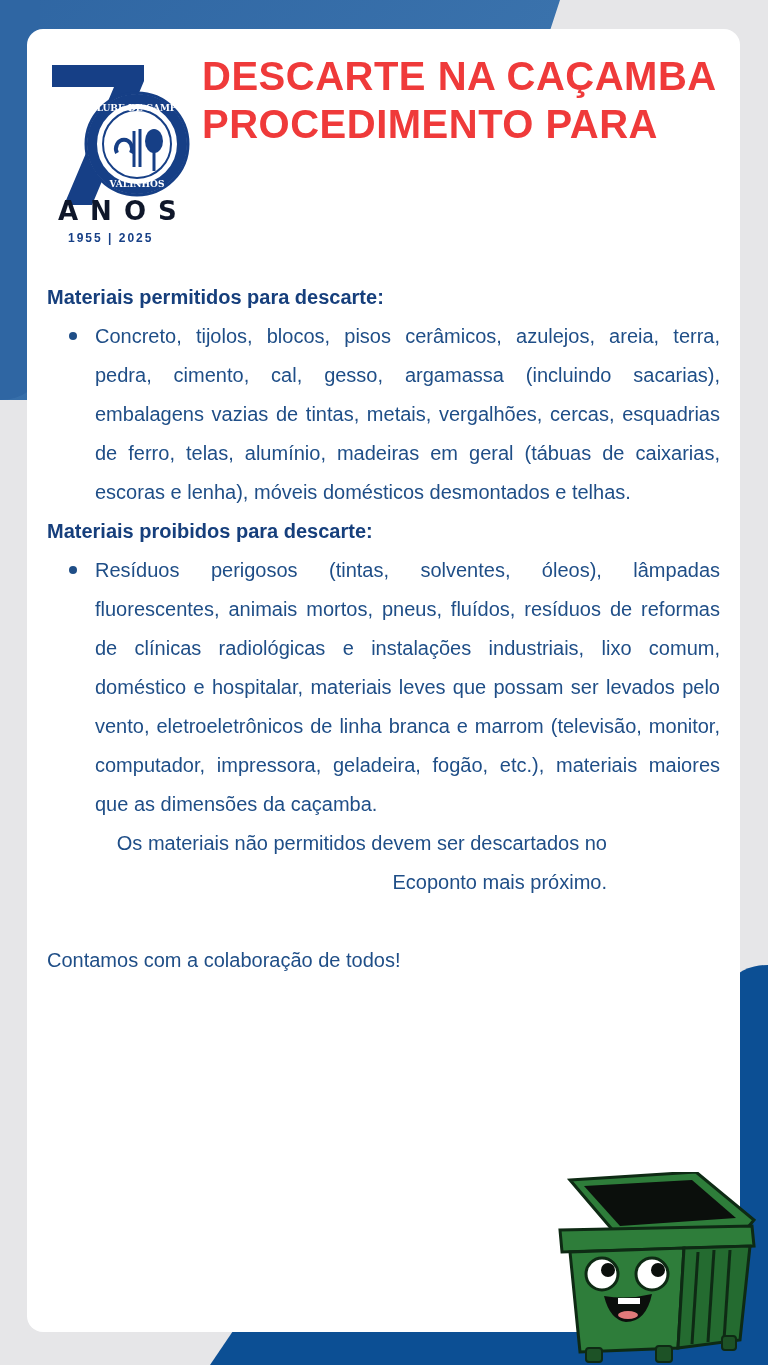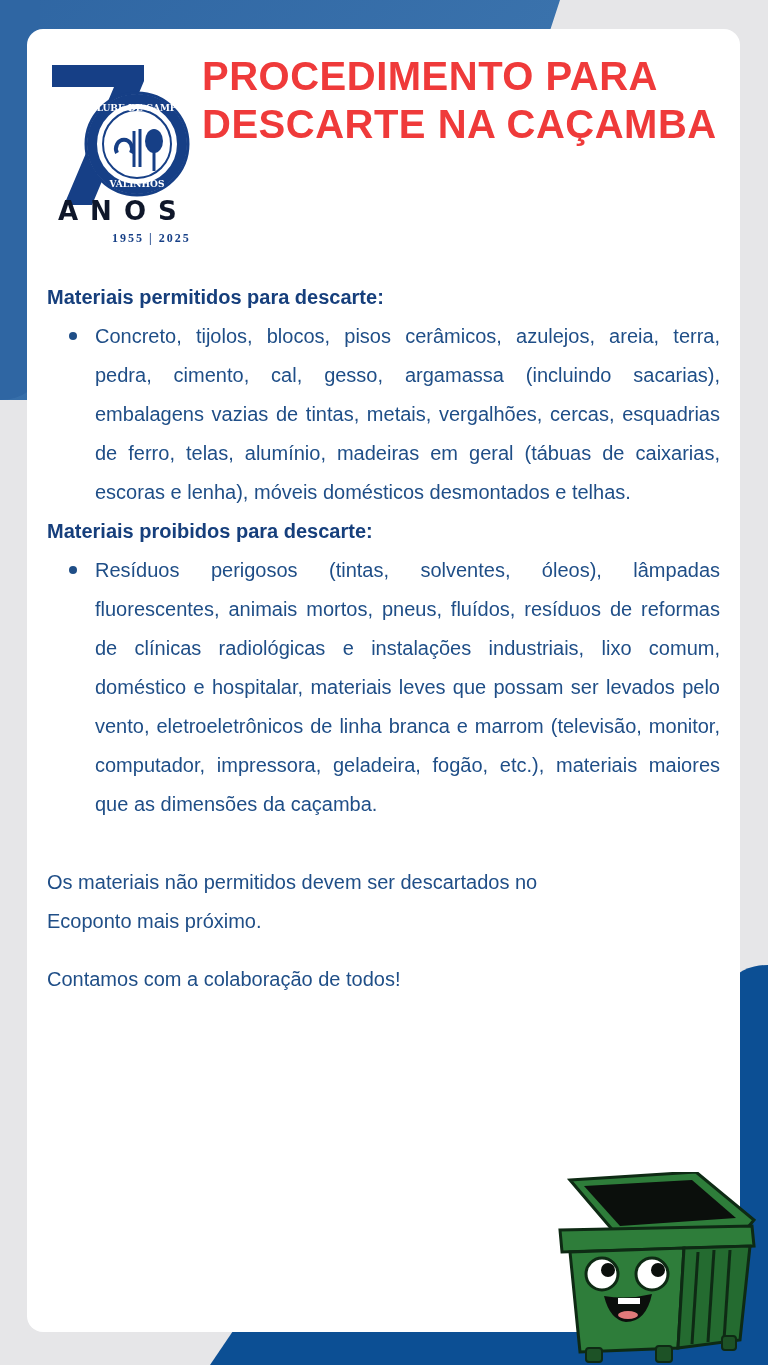--- a/index.html
+++ b/index.html
@@ -39,42 +39,42 @@
     position: absolute; left: 2px; top: 2px;
     width: 92px; height: 140px;
   }
   .logo-anos {
     position: absolute; left: 8px; top: 133px; width: 128px;
     font-family: "DejaVu Sans", sans-serif; font-weight: bold;
     font-size: 26px; letter-spacing: 12px; color: #0f172a;
   }
   .logo-years {
     position: absolute; left: 18px; top: 168px; width: 120px;
-    font-family: Liberation Serif, serif; font-weight: bold;
-    font-size: 12px; letter-spacing: 2px; color: #163f86; margin-left: 44px;
+    font-family: Liberation Sans, sans-serif; font-weight: bold;
+    font-size: 12px; letter-spacing: 2px; color: #163f86;
   }
   .title {
     position: absolute; left: 202px; top: 52px; width: 545px;
     color: #ef3a3a; font-weight: bold; font-size: 40px; line-height: 48px;
     font-family: "Liberation Sans", sans-serif; letter-spacing: 0.5px;
   }
   .content {
     position: absolute; left: 47px; top: 278px; width: 673px;
     color: #1f4e87; font-size: 20px; line-height: 39px;
     font-family: "Liberation Sans", sans-serif;
   }
   .section-title { font-weight: bold; color: #163f7c; }
   .bullet-list { list-style: none; padding-left: 48px; position: relative; }
   .bullet-list li { position: relative; text-align: justify; }
   .bullet-dot {
     position: absolute; left: -26px; top: 15px; width: 8px; height: 8px;
     border-radius: 50%; background: #1f4e87;
   }
-  .note { margin-top: 39px; width: 560px; }
-  .note2 { margin-top: 19px; width: 460px; }
+  .note { width: 560px; text-align: right; }
+  .note2 { margin-top: 39px; width: 460px; }
   .bin { position: absolute; left: 556px; top: 1172px; width: 205px; height: 193px; }
 </style>
 </head>
 <body>
 
 <div class="bg-top"></div>
 <div class="bg-top-curve"></div>
 <div class="bg-bottom-edge"></div>
 <div class="bg-bottom-strip"></div>
 
@@ -94,22 +94,22 @@
     <ellipse cx="70" cy="50" rx="9" ry="12" fill="#163f86"></ellipse>
     <line x1="70" y1="60" x2="70" y2="80" stroke="#163f86" stroke-width="3"></line>
     <text x="53" y="20" font-size="9" font-weight="bold" fill="#ffffff" text-anchor="middle" font-family="DejaVu Serif, serif">CLUBE DE CAMPO</text>
     <text x="53" y="96" font-size="9" font-weight="bold" fill="#ffffff" text-anchor="middle" font-family="DejaVu Serif, serif">VALINHOS</text>
   </svg>
   <div class="logo-anos">ANOS</div>
   <div class="logo-years">1955 | 2025</div>
 </div>
 
 <div class="title">
+  <div>DESCARTE NA CAÇAMBA</div>
   <div>PROCEDIMENTO PARA</div>
-  <div>DESCARTE NA CAÇAMBA</div>
 </div>
 
 <div class="content">
   <div class="section-title">Materiais permitidos para descarte:</div>
   <ul class="bullet-list">
     <li>
       <span class="bullet-dot"></span>
       <span>Concreto, tijolos, blocos, pisos cerâmicos, azulejos, areia, terra, pedra, cimento, cal, gesso, argamassa (incluindo sacarias), embalagens vazias de tintas, metais, vergalhões, cercas, esquadrias de ferro, telas, alumínio, madeiras em geral (tábuas de caixarias, escoras e lenha), móveis domésticos desmontados e telhas.</span>
     </li>
   </ul>

